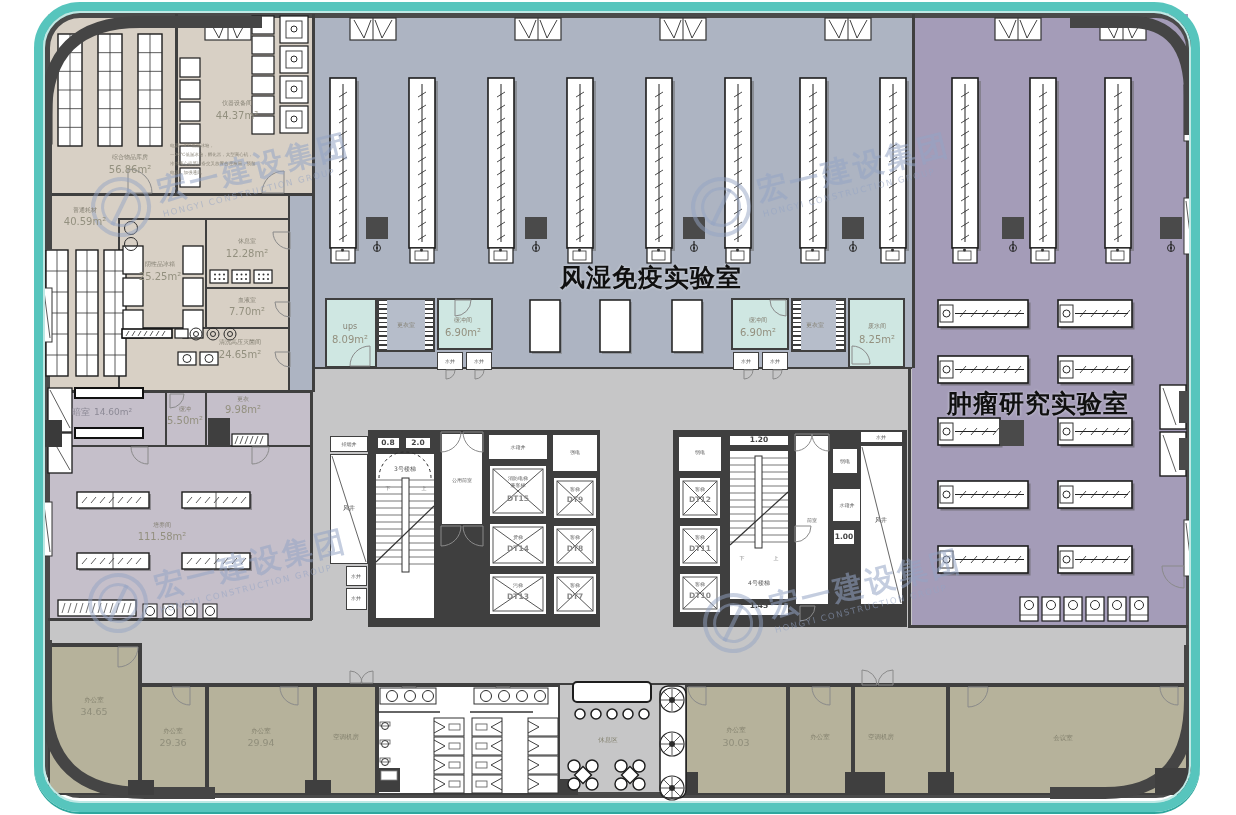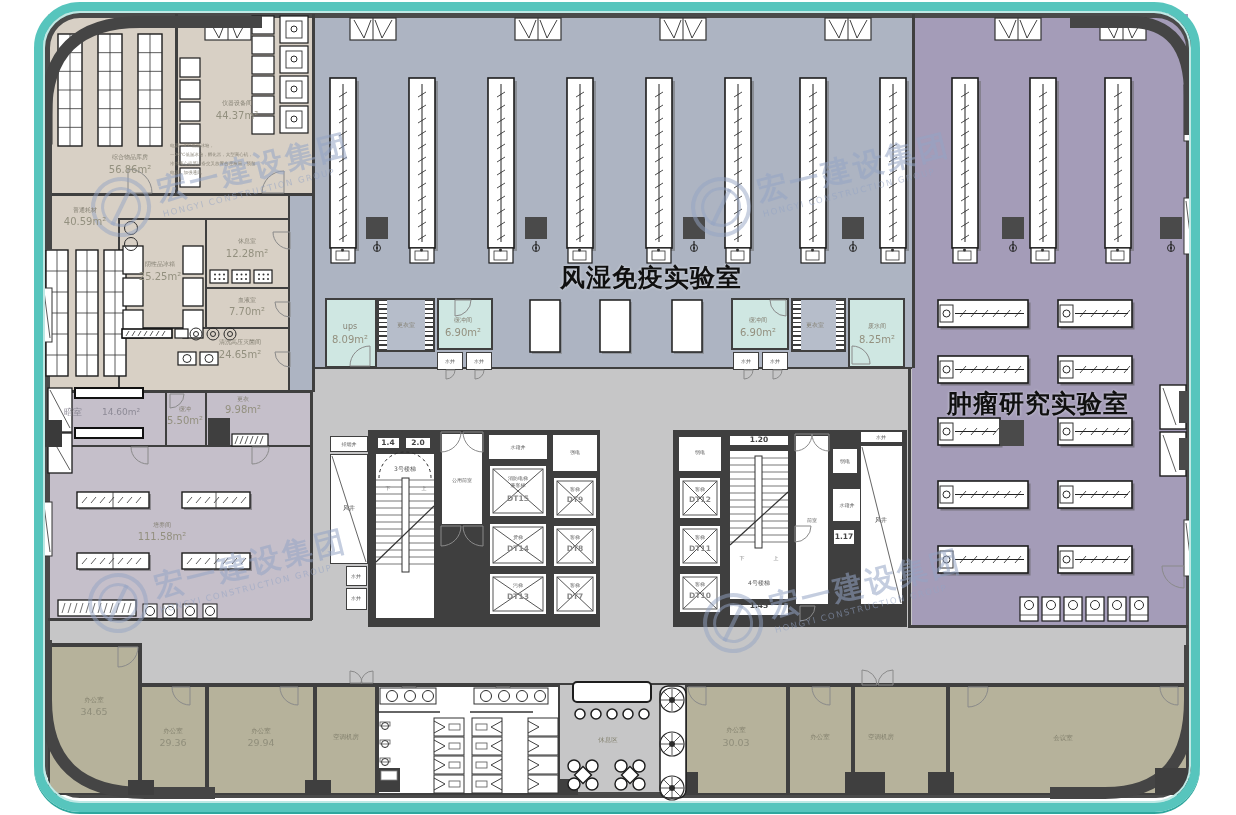--- a/index.html
+++ b/index.html
@@ -20,21 +20,21 @@
   .rname{font-size:6px;}
   .rarea{font-size:10px;color:#93907f;}
   .note{position:absolute;font-size:4.5px;color:#8a8578;white-space:nowrap;line-height:1;}
   .tiny{font-size:5px;color:#5f5f5f;}
   .core{font-size:6px;color:#555;}
   .dim{font-size:7.5px;color:#444;font-weight:bold;}
   .oname{font-size:6.5px;color:#84826f;}
   .oarea{font-size:9.5px;color:#908e7b;}
   .big{font-size:25px;font-weight:700;color:#101010;letter-spacing:1px;
        text-shadow:0 0 3px rgba(230,232,238,.8);}
-  .inline span{margin:0 10px;}
+  .inline span{margin:0 2px;}
   .wm{position:absolute;display:flex;align-items:center;gap:9px;transform:rotate(-14deg);
       color:rgba(148,164,196,.55);pointer-events:none;}
   .wm-logo{width:52px;height:52px;border:4px solid rgba(148,164,196,.5);border-radius:50%;
            position:relative;flex:0 0 auto;}
   .wm-logo::before{content:"";position:absolute;inset:6px;border:3px solid rgba(148,164,196,.5);border-radius:50%;}
   .wm-logo::after{content:"";position:absolute;left:24px;top:6px;width:4px;height:40px;
                   background:rgba(148,164,196,.5);transform:rotate(40deg);}
   .wm-cn{font-size:30px;font-weight:700;letter-spacing:3px;line-height:1;}
   .wm-en{font-size:8.5px;letter-spacing:1.6px;margin-top:3px;}
   .hatch{position:absolute;background:repeating-linear-gradient(0deg,#3c3c3c 0 1.5px,#fff 1.5px 4.5px);}
@@ -1008,21 +1008,21 @@
   <div class="lbl rarea" style="left:758px;top:333px">6.90m²</div>
   <div class="lbl rname" style="left:815px;top:325px">更衣室</div>
   <div class="lbl rname" style="left:877px;top:326px">废水间</div>
   <div class="lbl rarea" style="left:877px;top:340px">8.25m²</div>
   <div class="lbl tiny" style="left:450px;top:361px">水井</div>
   <div class="lbl tiny" style="left:479px;top:361px">水井</div>
   <div class="lbl tiny" style="left:746px;top:361px">水井</div>
   <div class="lbl tiny" style="left:775px;top:361px">水井</div>
 
   <div class="lbl tiny" style="left:349px;top:444px">排烟井</div>
-  <div class="lbl dim" style="left:388px;top:443px">1.4</div>
+  <div class="lbl dim" style="left:388px;top:443px">0.8</div>
   <div class="lbl dim" style="left:418px;top:443px">2.0</div>
   <div class="lbl core" style="left:405px;top:469px">3号楼梯</div>
   <div class="lbl tiny" style="left:388px;top:488px">下</div>
   <div class="lbl tiny" style="left:424px;top:488px">上</div>
   <div class="lbl core" style="left:349px;top:508px">风井</div>
   <div class="lbl tiny" style="left:356px;top:576px">水井</div>
   <div class="lbl tiny" style="left:356px;top:598px">水井</div>
   <div class="lbl tiny" style="left:462px;top:480px">公用前室</div>
   <div class="lbl tiny" style="left:518px;top:447px">水箱井</div>
   <div class="lbl tiny" style="left:575px;top:452px">强电</div>
@@ -1048,21 +1048,21 @@
   <div class="lbl tiny" style="left:700px;top:584px">客梯</div>
   <div class="lbl dim" style="left:700px;top:596px;color:#888">DT10</div>
   <div class="lbl dim" style="left:759px;top:440px">1.20</div>
   <div class="lbl core" style="left:759px;top:583px">4号楼梯</div>
   <div class="lbl tiny" style="left:742px;top:558px">下</div>
   <div class="lbl tiny" style="left:776px;top:558px">上</div>
   <div class="lbl dim" style="left:759px;top:606px">1.45</div>
   <div class="lbl tiny" style="left:812px;top:520px">前室</div>
   <div class="lbl tiny" style="left:845px;top:461px">弱电</div>
   <div class="lbl tiny" style="left:847px;top:505px">水箱井</div>
-  <div class="lbl dim" style="left:844px;top:537px">1.17</div>
+  <div class="lbl dim" style="left:844px;top:537px">1.00</div>
   <div class="lbl core" style="left:881px;top:520px">风井</div>
   <div class="lbl tiny" style="left:881px;top:437px">水井</div>
 
   <div class="lbl big" style="left:651px;top:277px">风湿免疫实验室</div>
   <div class="lbl big" style="left:1038px;top:403px">肿瘤研究实验室</div>
 
   <div class="lbl oname" style="left:94px;top:700px">办公室</div>
   <div class="lbl oarea" style="left:94px;top:712px">34.65</div>
   <div class="lbl oname" style="left:173px;top:731px">办公室</div>
   <div class="lbl oarea" style="left:173px;top:743px">29.36</div>

